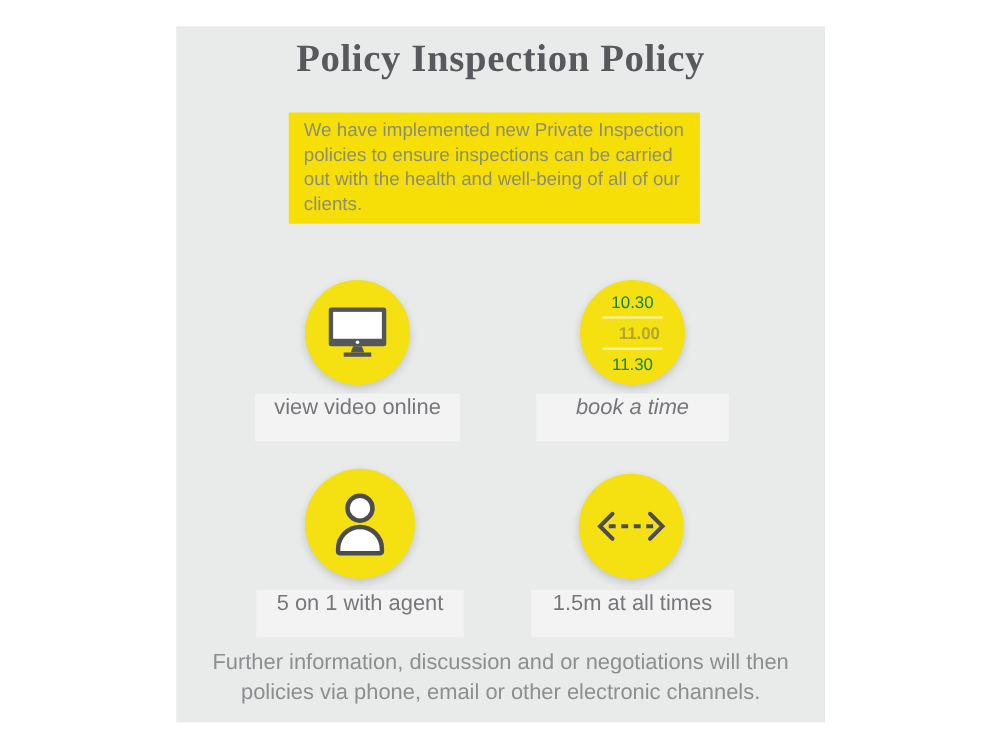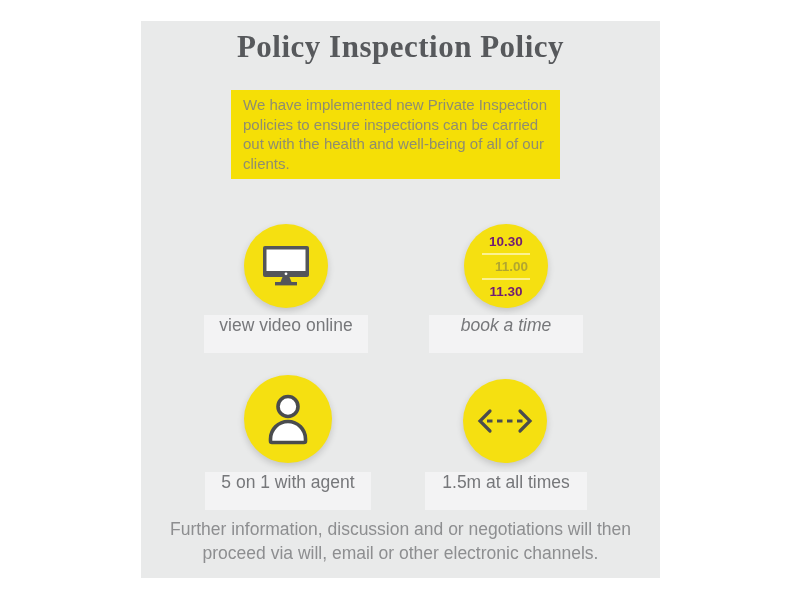--- a/index.html
+++ b/index.html
@@ -44,21 +44,21 @@
     position: absolute; height: 38px; background: #f3f3f4;
     display: flex; justify-content: center;
     color: #76777a; font-size: 17.5px;
   }
   .s1 { left: 63px;  top: 294px; width: 164px; }
   .s2 { left: 288px; top: 294px; width: 154px; font-style: italic; }
   .s3 { left: 64px;  top: 451px; width: 166px; }
   .s4 { left: 284px; top: 451px; width: 162px; }
   .times { text-align: center; }
   .time {
-    font-size: 13.5px; font-weight: 700; color: #701a75; line-height: 17px;
+    font-size: 13.5px; font-weight: 400; color: #15803d; line-height: 17px;
   }
   .time.light { color: rgba(84, 86, 90, 0.42); font-weight: 700; margin-left: 11px; }
   .time-divider {
     width: 48px; height: 2px; margin: 3px auto;
     background: rgba(255,255,255,0.55);
   }
   .footer-note {
     position: absolute; left: 24px; top: 496px; width: 471px;
     text-align: center; color: #8d8e90; font-size: 17.5px; line-height: 24px;
   }
@@ -120,16 +120,16 @@
           <line x1="11" y1="13" x2="47" y2="13" stroke="#4a4c4e" stroke-width="3.2" stroke-dasharray="5.5 4.5"></line>
           <polyline points="14,3 4,13 14,23" fill="none" stroke="#4a4c4e" stroke-width="3.2" stroke-linecap="round" stroke-linejoin="miter"></polyline>
           <polyline points="44,3 54,13 44,23" fill="none" stroke="#4a4c4e" stroke-width="3.2" stroke-linecap="round" stroke-linejoin="miter"></polyline>
         </svg>
       </span>
     </div>
     <div class="label-strip s4">
       <span>1.5m at all times</span>
     </div>
 
-    <div class="footer-note">Further information, discussion and or negotiations will then proceed via will, email or other electronic channels.</div>
+    <div class="footer-note">Further information, discussion and or negotiations will then policies via phone, email or other electronic channels.</div>
 
   </div>
 </div>
 
 </body></html>

